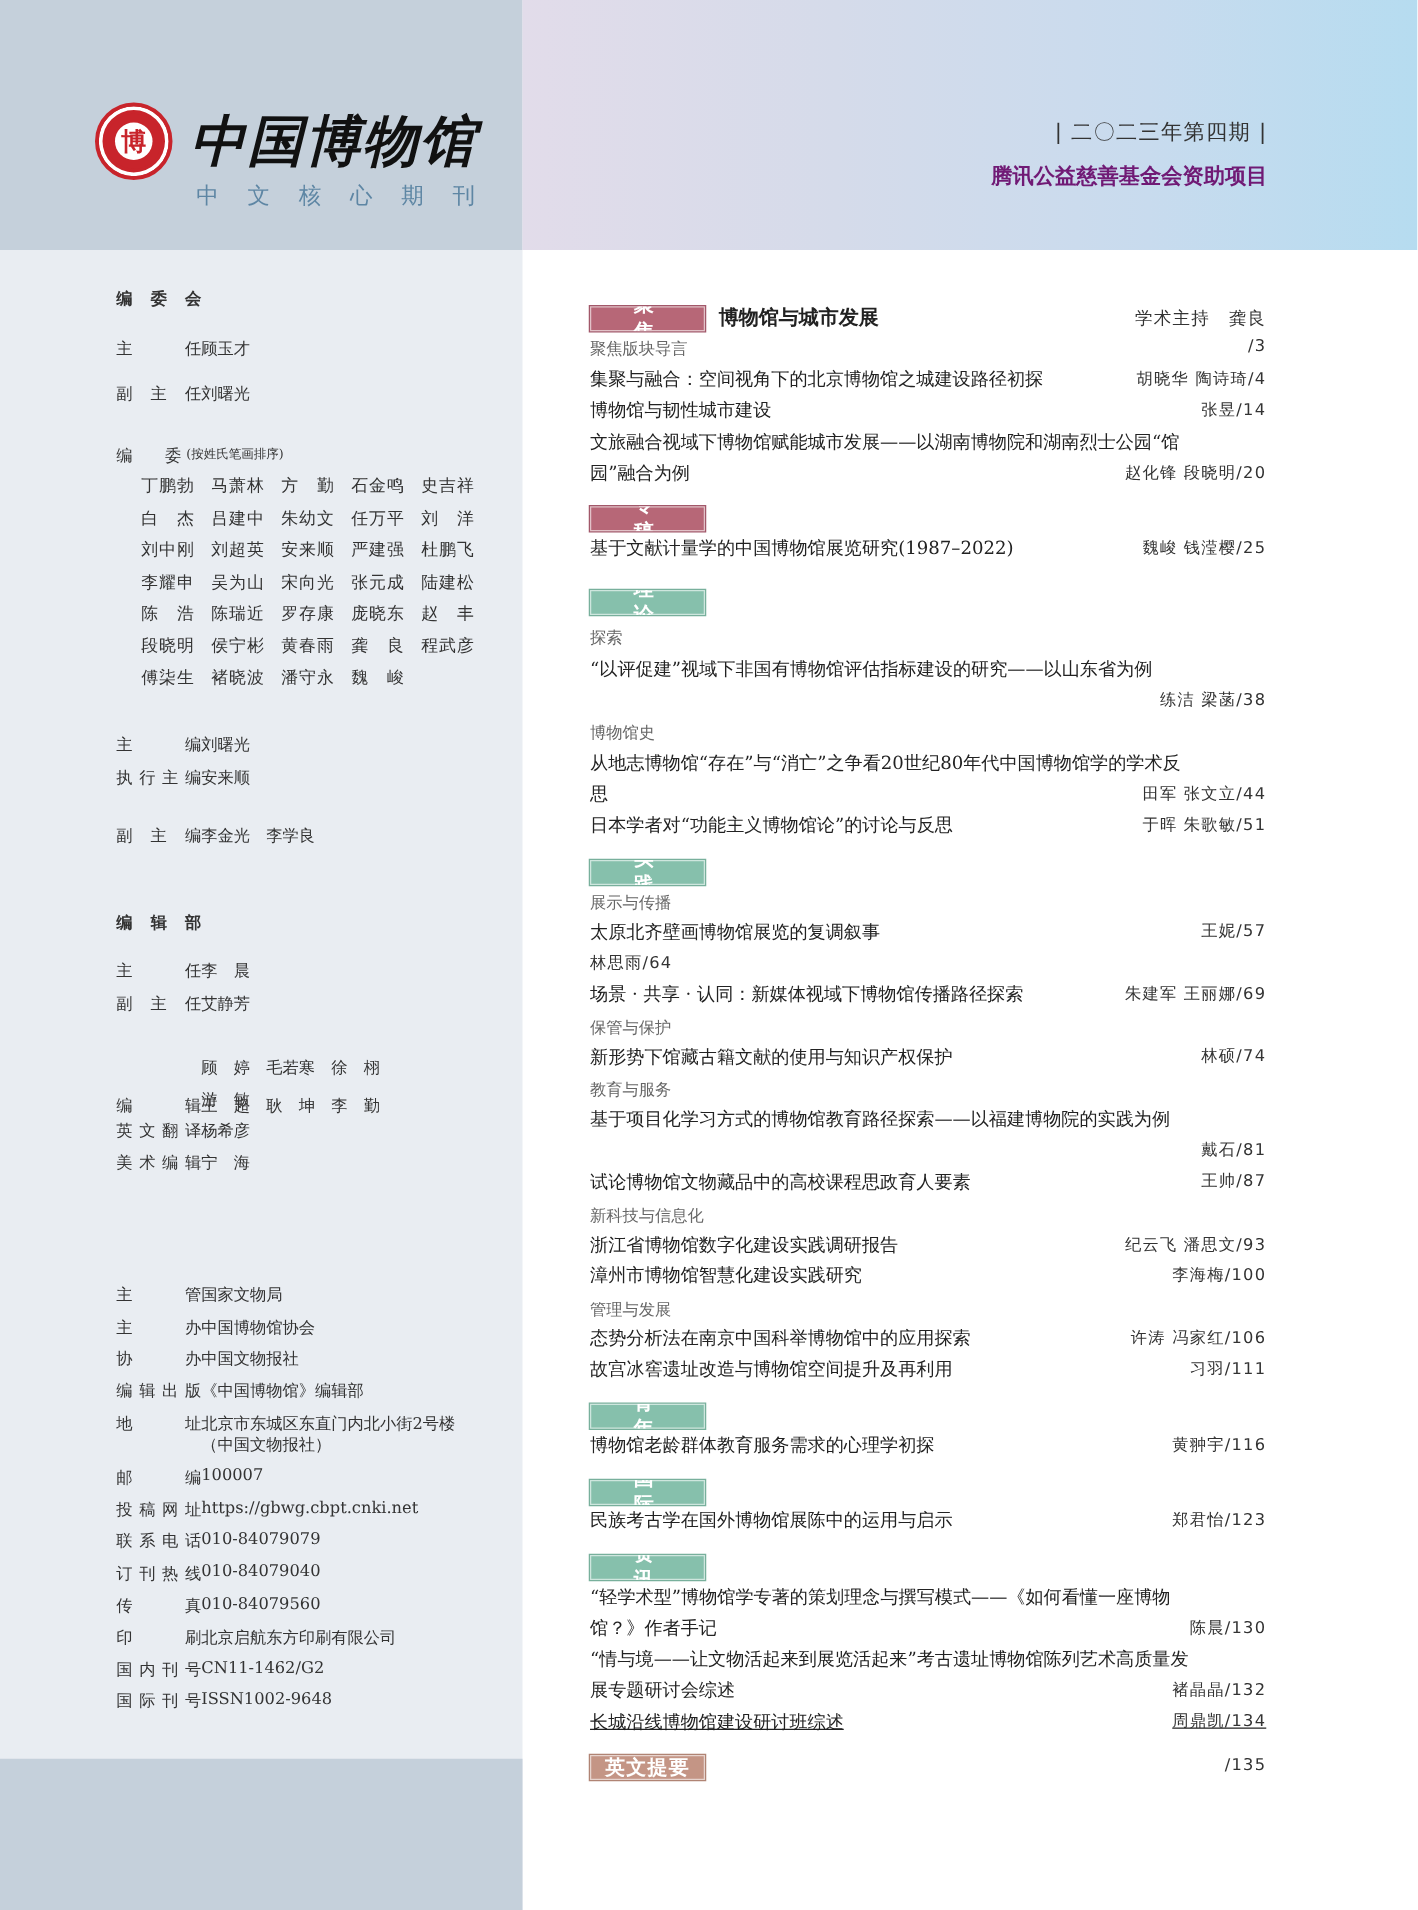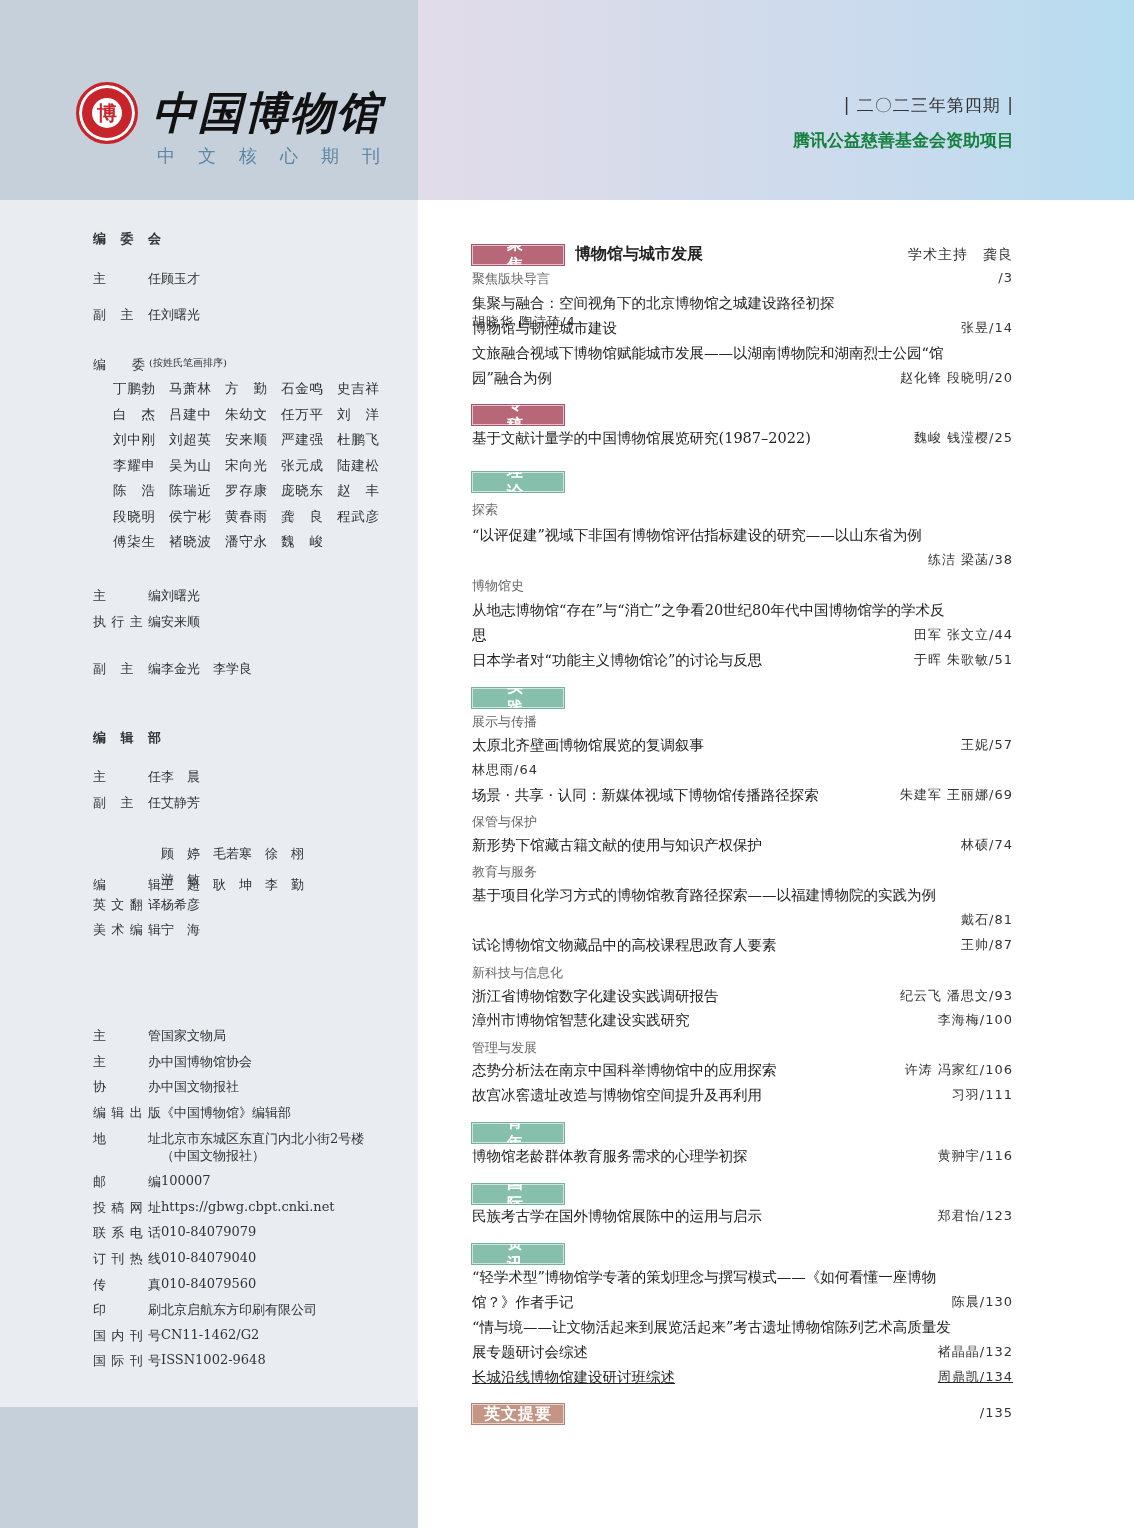--- a/index.html
+++ b/index.html
@@ -9,21 +9,21 @@
   .left-bottom { position:absolute; left:0; top:1407px; width:418px; height:121px; background:#c5d0db; }
   .right-top { position:absolute; left:418px; top:0; width:716px; height:200px; background:linear-gradient(90deg,#e2dcea 0%,#d5dbea 35%,#c8dbee 70%,#b6dcf0 100%); }
 
   .logo { position:absolute; left:76px; top:82px; display:flex; align-items:center; }
   .seal { width:56px; height:56px; border-radius:50%; background:#c8242b; border:3px solid #c8242b; box-shadow:inset 0 0 0 3px #fff, inset 0 0 0 6px #c8242b; display:flex; align-items:center; justify-content:center; color:#fff; font-size:22px; font-weight:bold; }
   .seal span { background:#fff; color:#c8242b; width:30px; height:30px; border-radius:50%; display:flex; align-items:center; justify-content:center; font-size:20px; }
   .logo-title { margin-left:14px; font-size:44px; font-weight:bold; color:#111; letter-spacing:2px; font-family:"DejaVu Serif", serif; font-style:italic; }
   .logo-sub { position:absolute; left:157px; top:144px; font-size:18px; color:#5e86a4; letter-spacing:23px; }
 
   .issue { position:absolute; right:120px; top:94px; font-size:17px; color:#333; font-family:"DejaVu Sans", sans-serif; letter-spacing:1px; }
-  .sponsor { position:absolute; right:120px; top:129px; font-size:17px; color:#15803d; font-weight:bold; }
+  .sponsor { position:absolute; right:120px; top:129px; font-size:17px; color:#701a75; font-weight:bold; }
   .sec-head { position:absolute; left:93px; font-size:13px; font-weight:bold; color:#333; letter-spacing:5px; }
   .row { position:absolute; left:93px; font-size:13px; color:#333; white-space:nowrap; display:flex; }
   .row .lbl { display:inline-block; width:68px; text-align-last:justify; padding-right:0; }
   .row .val { display:inline-block; margin-left:0; }
   .small-note { font-size:10px; margin-left:6px; }
   .names-grid { position:absolute; left:93px; top:380px; display:grid; grid-template-columns:repeat(5, 56px); row-gap:7px; column-gap:0; font-size:13.5px; color:#333; }
   .names-grid span { display:block; height:18.5px; text-align-last:justify; width:42px;margin-left:20px; }
   .tline { position:absolute; left:472px; width:541px; display:flex; justify-content:space-between; white-space:nowrap; font-size:14.5px; color:#222; }
   .tline .t { }
   .tline .a { font-family:"DejaVu Sans", sans-serif; font-size:13px; color:#333; letter-spacing:1px; }
@@ -204,21 +204,21 @@
     <span class="val">ISSN1002-9648</span>
   </div>
 
 <div class="tag red" style="top:245px;">聚焦</div>
 <div class="focus-topic">博物馆与城市发展</div>
 <div class="focus-host">学术主持　龚良</div>
 <div class="tline" style="top:270px; color:#666; font-size:13px;">
     <span class="t">聚焦版块导言</span>
     <span class="a">/3</span>
   </div>
-<div class="tline" style="top:294px;flex-direction:column;">
+<div class="tline" style="top:294px;">
     <span class="t">集聚与融合：空间视角下的北京博物馆之城建设路径初探</span>
     <span class="a">胡晓华 陶诗琦/4</span>
   </div>
 <div class="tline" style="top:319px;">
     <span class="t">博物馆与韧性城市建设</span>
     <span class="a">张昱/14</span>
   </div>
 <div class="tline" style="top:344px;">
     <span class="t">文旅融合视域下博物馆赋能城市发展——以湖南博物院和湖南烈士公园“馆</span>
     <span class="a"></span>

